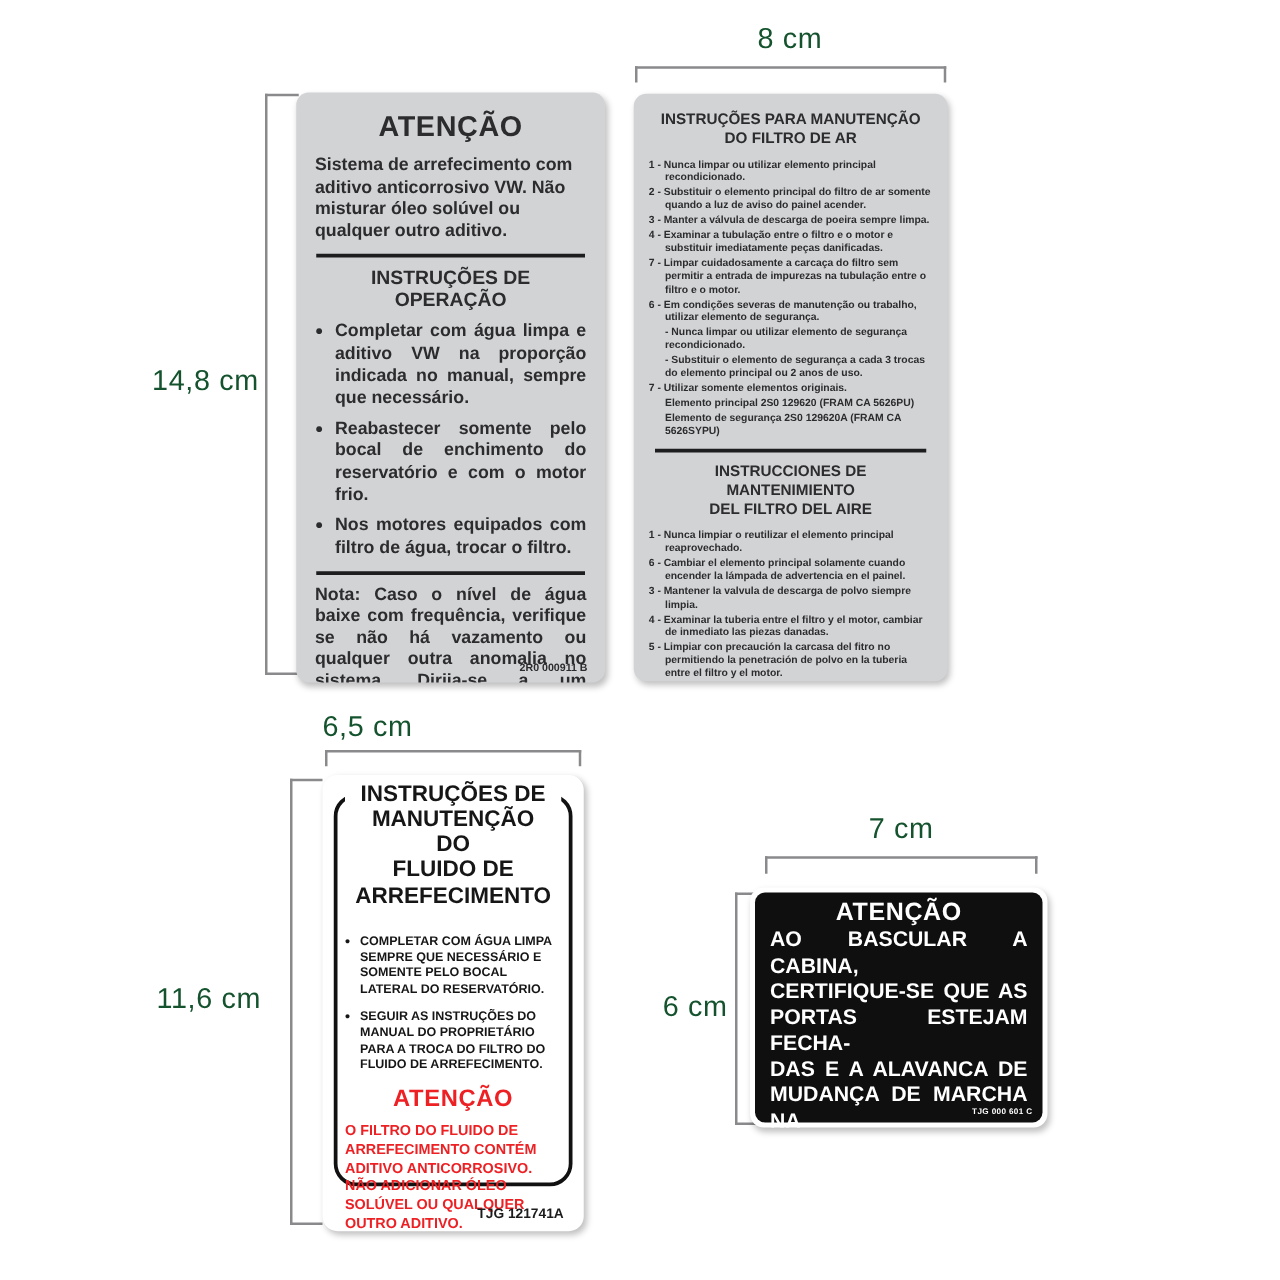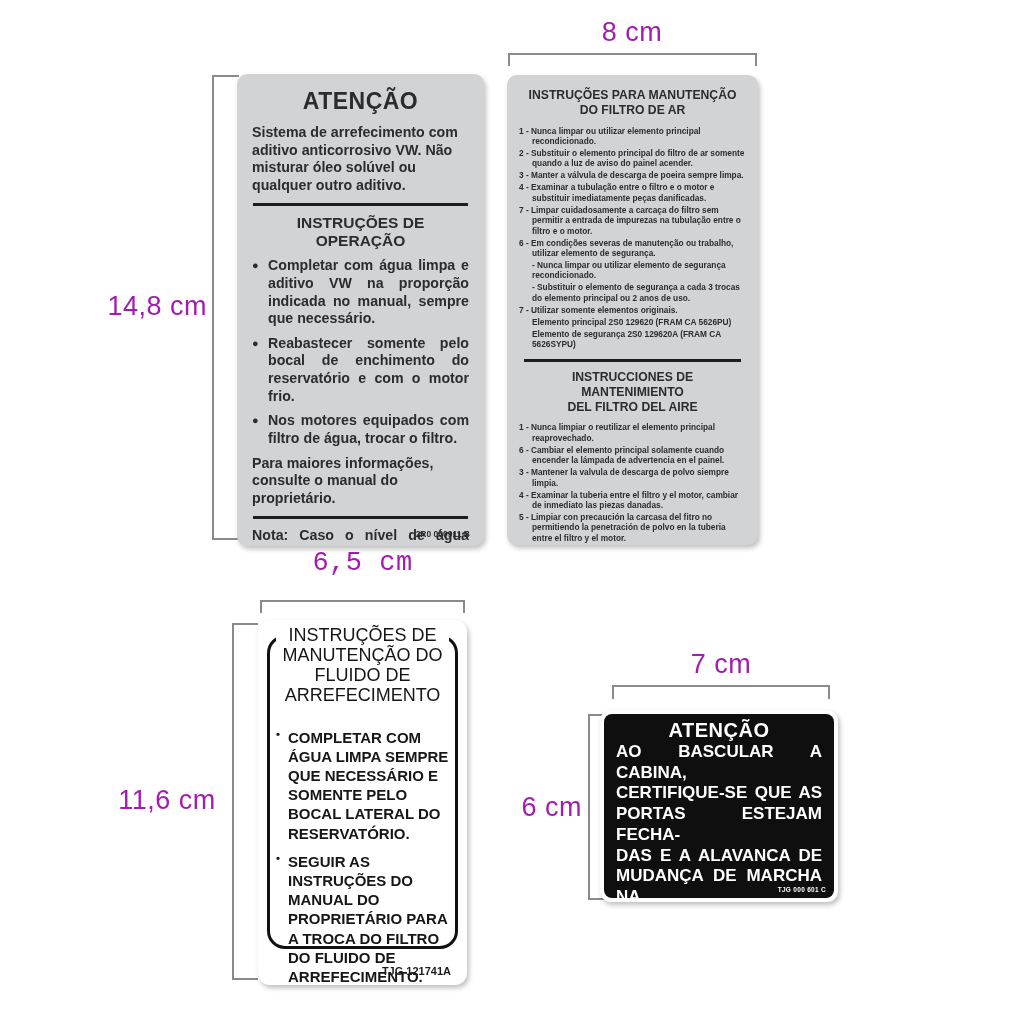--- a/index.html
+++ b/index.html
@@ -6,21 +6,21 @@
   html,body { background:#ffffff; }
   body {
     width:1024px; height:1024px; position:relative;
     font-family:"Liberation Sans", sans-serif;
     -webkit-font-smoothing:antialiased;
   }
   .canvas { position:absolute; inset:0; width:1024px; height:1024px; }
 
   
   .dim-text {
-    position:absolute; color:#a21caf; font-size:27px; font-weight:400;
+    position:absolute; color:#14532d; font-size:23px; font-weight:400;
     letter-spacing:0.5px;
   }
   .bracket { position:absolute; }
   .bracket.top    { border-top:2px solid #8a8a8d; border-left:2px solid #8a8a8d; border-right:2px solid #8a8a8d; }
   .bracket.left   { border-left:2px solid #8a8a8d; border-top:2px solid #8a8a8d; border-bottom:2px solid #8a8a8d; }
 
   
   .sticker {
     position:absolute; border-radius:10px;
     box-shadow:2px 3px 5px rgba(0,0,0,0.25);
@@ -50,25 +50,25 @@
   .label2 .sub { padding-left:13px; }
   .label2 .rule2 { border:none; border-top:3px solid #1d1d1f; margin:9px 5px 8px 5px; }
 
   
   .label3 { left:258px; top:620px; width:209px; height:365px; background:#ffffff; color:#161616;
             border-radius:12px; }
   .l3-border { position:absolute; left:9px; right:9px; top:15px; bottom:36px;
                border:3px solid #111111; border-radius:18px; }
   .l3-content { position:relative; padding:0 18px; }
   .l3-titlebox { width:fit-content; margin:5px auto 0 auto; padding:0 6px; background:#ffffff;
-                 text-align:center; font-size:18px; font-weight:400; line-height:1.12; }
+                 text-align:center; font-size:18px; font-weight:700; line-height:1.12; }
   .l3-bullets { margin-top:22px; }
   .l3-brow { display:flex; gap:5px; margin-bottom:9px; }
   .l3-bmark { flex:0 0 7px; font-size:11.5px; font-weight:800; }
-  .l3-btext { flex:1; font-size:15px; font-weight:700; line-height:1.28; }
+  .l3-btext { flex:1; font-size:10px; font-weight:700; line-height:1.28; }
   .l3-att { text-align:center; color:#ed2024; font-size:19px; font-weight:800; letter-spacing:0.5px; margin-top:10px; }
   .l3-red { color:#ed2024; font-size:11.5px; font-weight:700; line-height:1.28; margin-top:7px; }
   .l3-code { position:absolute; right:16px; bottom:8px; font-size:11px; font-weight:700; color:#1c1c1c; }
 
   
   .label4 { left:600px; top:710px; width:238px; height:192px; background:#ffffff; padding:4px; border-radius:11px; }
   .l4-inner { position:relative; width:100%; height:100%; background:#0f0f10; border-radius:8px;
               padding:5px 12px 4px 12px; color:#ffffff; }
   .l4-title { text-align:center; font-size:20px; font-weight:800; letter-spacing:0.5px; }
   .l4-line { font-size:17px; font-weight:800; line-height:1.22; text-align:justify; text-align-last:justify; }
@@ -78,21 +78,21 @@
 <body>
 
 <div class="canvas">
 
   <div class="dim-text" style="left:105px; top:291px; width:102px; text-align:right;">14,8 cm</div>
   <div class="bracket left" style="left:212px; top:75px; width:27px; height:465px;"></div>
 
   <div class="dim-text" style="left:507px; top:17px; width:250px; text-align:center;">8 cm</div>
   <div class="bracket top" style="left:508px; top:53px; width:249px; height:13px;"></div>
 
-  <div class="dim-text" style="left:258px; top:548px; width:209px; text-align:center;font-family:Liberation Mono, monospace;">6,5 cm</div>
+  <div class="dim-text" style="left:258px; top:568px; width:209px; text-align:left;">6,5 cm</div>
   <div class="bracket top" style="left:260px; top:600px; width:205px; height:13px;"></div>
 
   <div class="dim-text" style="left:108px; top:785px; width:118px; text-align:center;">11,6 cm</div>
   <div class="bracket left" style="left:232px; top:623px; width:26px; height:357px;"></div>
 
   <div class="dim-text" style="left:612px; top:649px; width:218px; text-align:center;">7 cm</div>
   <div class="bracket top" style="left:612px; top:685px; width:218px; height:14px;"></div>
 
   <div class="dim-text" style="left:498px; top:792px; width:84px; text-align:right;">6 cm</div>
   <div class="bracket left" style="left:588px; top:714px; width:23px; height:186px;"></div>
@@ -107,21 +107,20 @@
       <span class="b-text">Completar com água limpa e aditivo VW na proporção indicada no manual, sempre que necessário.</span>
     </div>
     <div class="b-row">
       <span class="b-mark">●</span>
       <span class="b-text">Reabastecer somente pelo bocal de enchimento do reservatório e com o motor frio.</span>
     </div>
     <div class="b-row">
       <span class="b-mark">●</span>
       <span class="b-text">Nos motores equipados com filtro de água, trocar o filtro.</span>
     </div>
-    <p class="l1-body" style="margin-top:3px;">Para maiores informações, consulte o manual do proprietário.</p>
     <hr class="rule">
     <p class="l1-note">Nota: Caso o nível de água baixe com frequência, verifique se não há vazamento ou qualquer outra anomalia no sistema. Dirija-se a um Concessionário Volksvagem.</p>
     <div class="l1-code">2R0 000911 B</div>
   </div>
 
   <div class="sticker gray label2">
     <div class="l2-head">
       <div class="l2-h">INSTRUÇÕES PARA MANUTENÇÃO</div>
       <div class="l2-h">DO FILTRO DE AR</div>
     </div>

